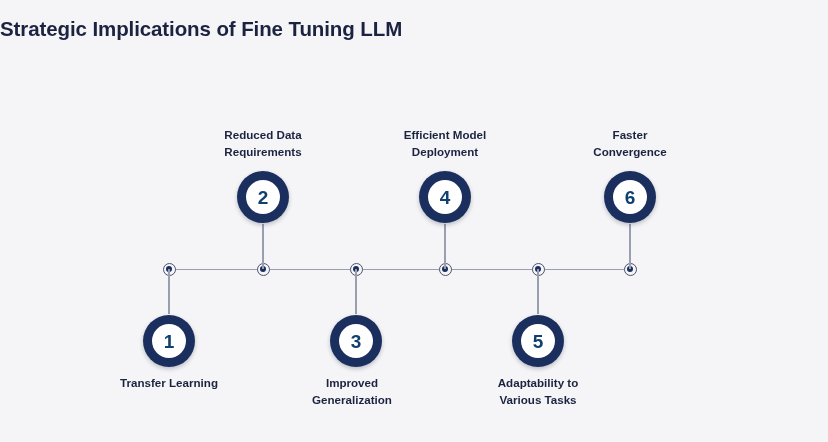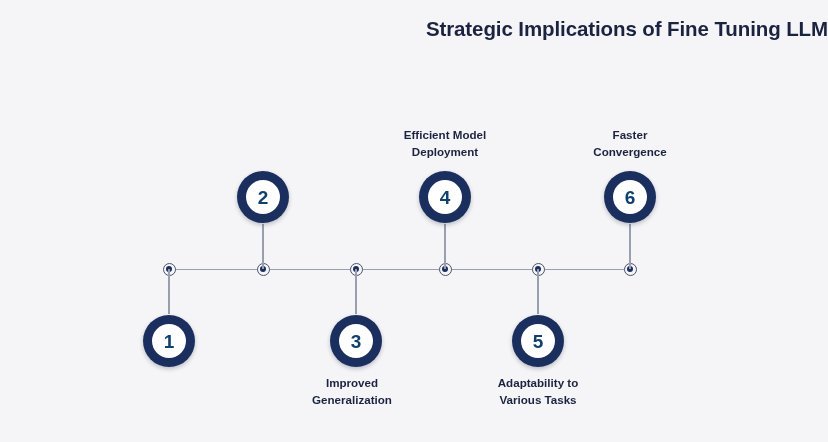--- a/index.html
+++ b/index.html
@@ -22,21 +22,21 @@
     width: 828px;
     height: 442px;
   }
 
   
   .page-title {
     position: absolute;
     left: 0;
     top: 16px;
     width: 828px;
-    text-align: right;
+    text-align: left;
     font-size: 20.5px;
     font-weight: bold;
     color: #1b2340;
     letter-spacing: -0.1px;
     line-height: 26px;
   }
 
   
   .timeline-axis {
     position: absolute;
@@ -207,21 +207,24 @@
   </div>
 
   <div class="pin down" style="left:602px; top:169px;">
     <div class="pin-tail"></div>
     <div class="pin-body"></div>
     <div class="pin-inner">
       <span class="pin-number">6</span>
     </div>
   </div>
 
-
+  <div class="step-label" style="left:89px;  top:375px; width:160px;">Transfer Learning</div>
+
+  <div class="step-label" style="left:183px; top:127px; width:160px;">Reduced Data
+Requirements</div>
 
   <div class="step-label" style="left:272px; top:375px; width:160px;">Improved
 Generalization</div>
 
   <div class="step-label" style="left:458px; top:375px; width:160px;">Adaptability to
 Various Tasks</div>
 
   <div class="step-label" style="left:365px; top:127px; width:160px;">Efficient Model
 Deployment</div>
 

